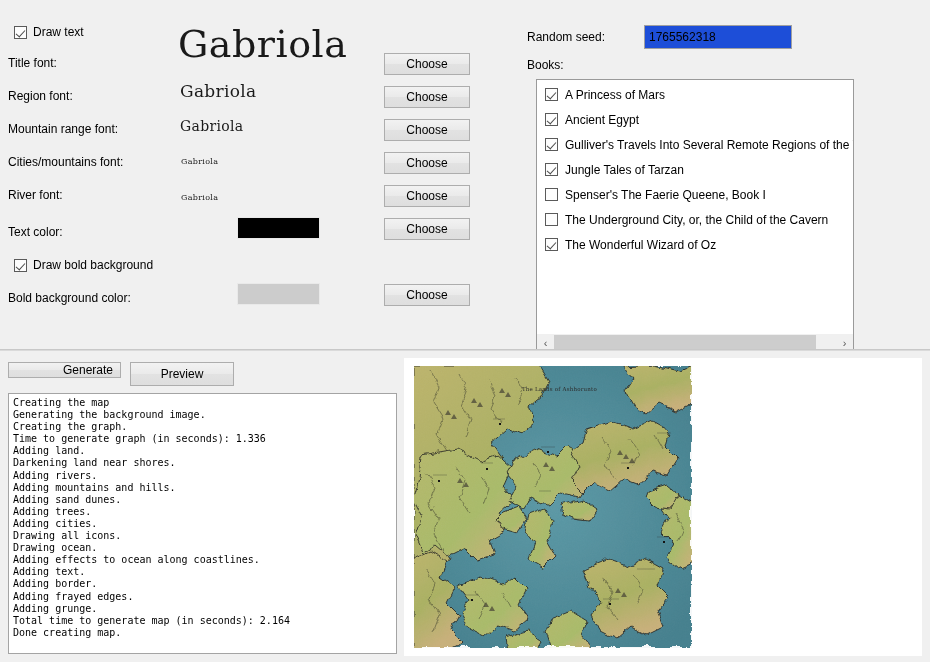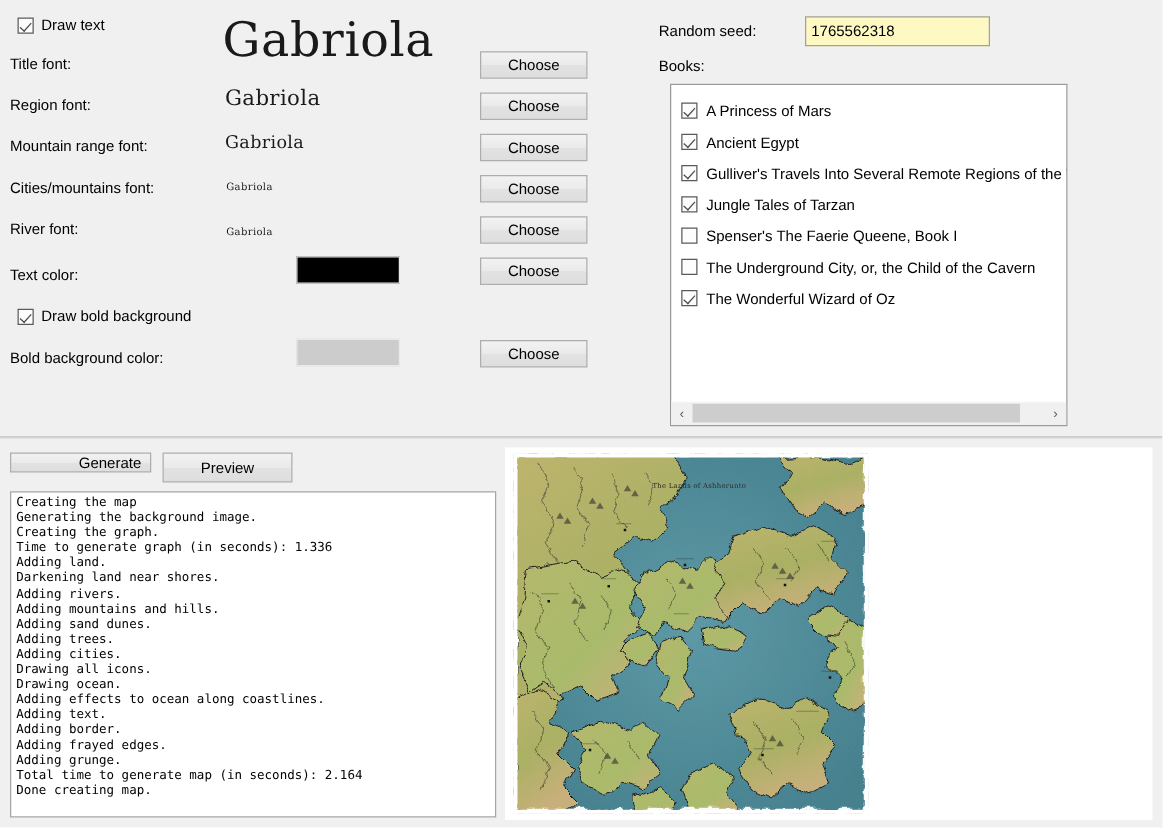--- a/index.html
+++ b/index.html
@@ -15,21 +15,21 @@
     font-family: "Liberation Sans", sans-serif;
     font-size: 12px;
     color: #000000;
     overflow: hidden;
     -webkit-font-smoothing: antialiased;
   }
 
   
   #top-panel {
     position: absolute;
-    left: 0; top: 0;
+    left: 0; top: 12px;
     width: 930px; height: 349px;
     background: #f0f0f0;
   }
   #divider {
     position: absolute;
     left: 0; top: 349px;
     width: 930px; height: 1px;
     background: #dadada;
     border-top: 1px solid #c8c8c8;
   }
@@ -108,21 +108,21 @@
   
   .swatch {
     position: absolute;
     border: 1px solid #e9e9e9;
     box-sizing: border-box;
   }
 
   
   .textbox {
     position: absolute;
-    background: #fef9c3;
+    background: #1d4ed8;
     border: 1px solid #a0a0a0;
     box-sizing: border-box;
     font-family: "Liberation Sans", sans-serif;
     font-size: 12px;
     color: #000;
     padding: 0 4px;
     display: flex;
     align-items: center;
     text-align: right;
   }
@@ -140,21 +140,20 @@
   #books-list {
     position: absolute;
     left: 0; top: 0;
     right: 0;
     bottom: 19px;
     padding: 8px 0 0 8px;
     overflow: hidden;
   }
   .book-row {
     display: flex;
-    align-items: center;
     height: 25px;
   }
   .book-row .cb-label { margin-left: 7px; font-size: 12px; white-space: nowrap; }
 
   
   #books-scroll {
     position: absolute;
     left: 0; bottom: 0;
     width: 100%;
     height: 18px;

